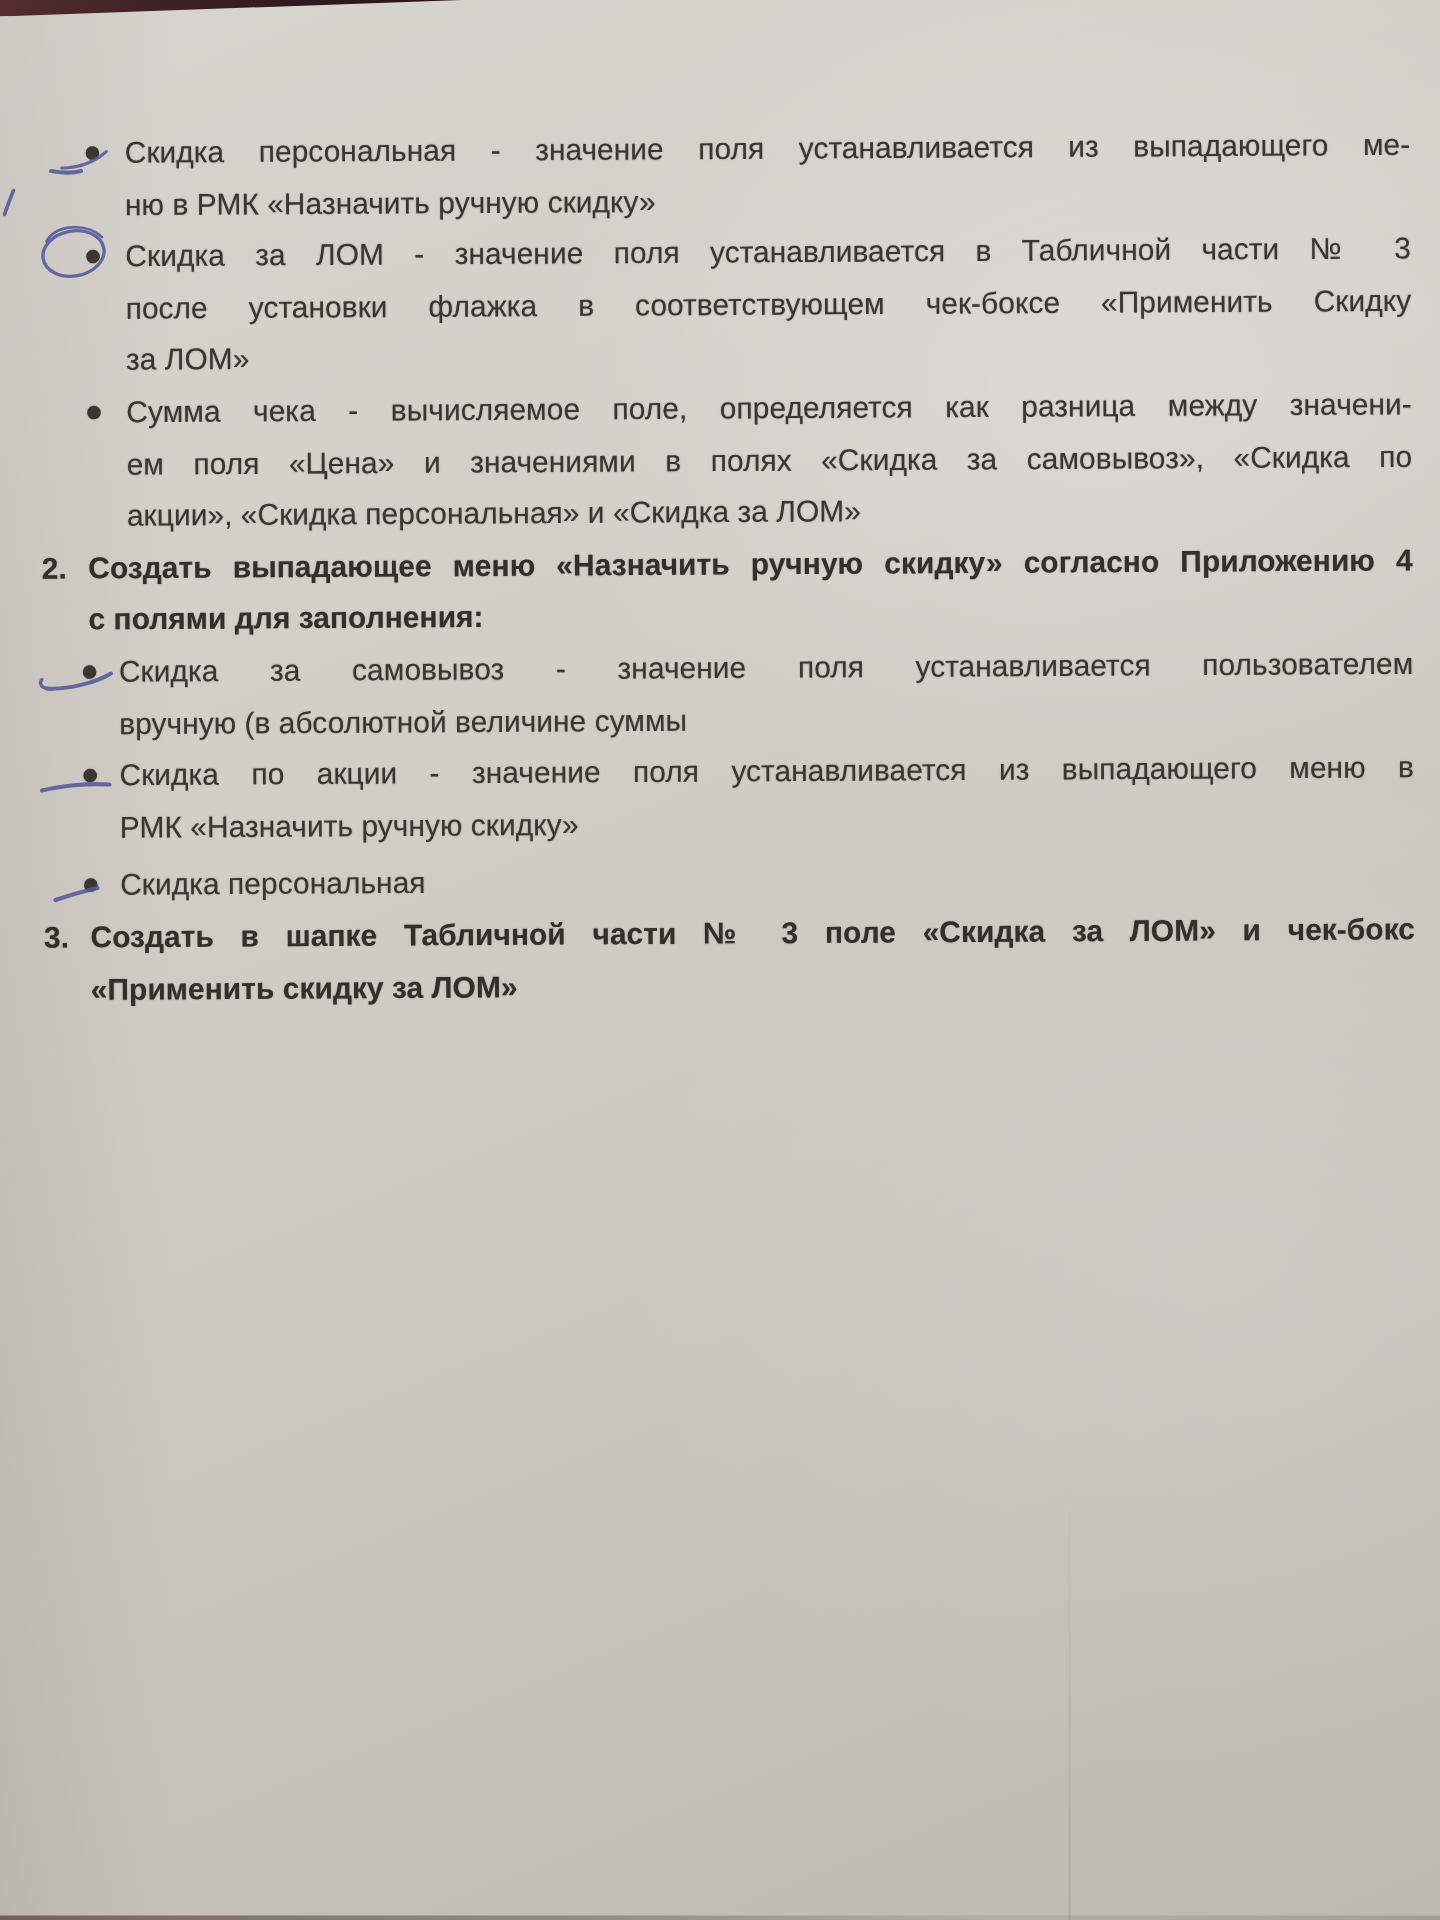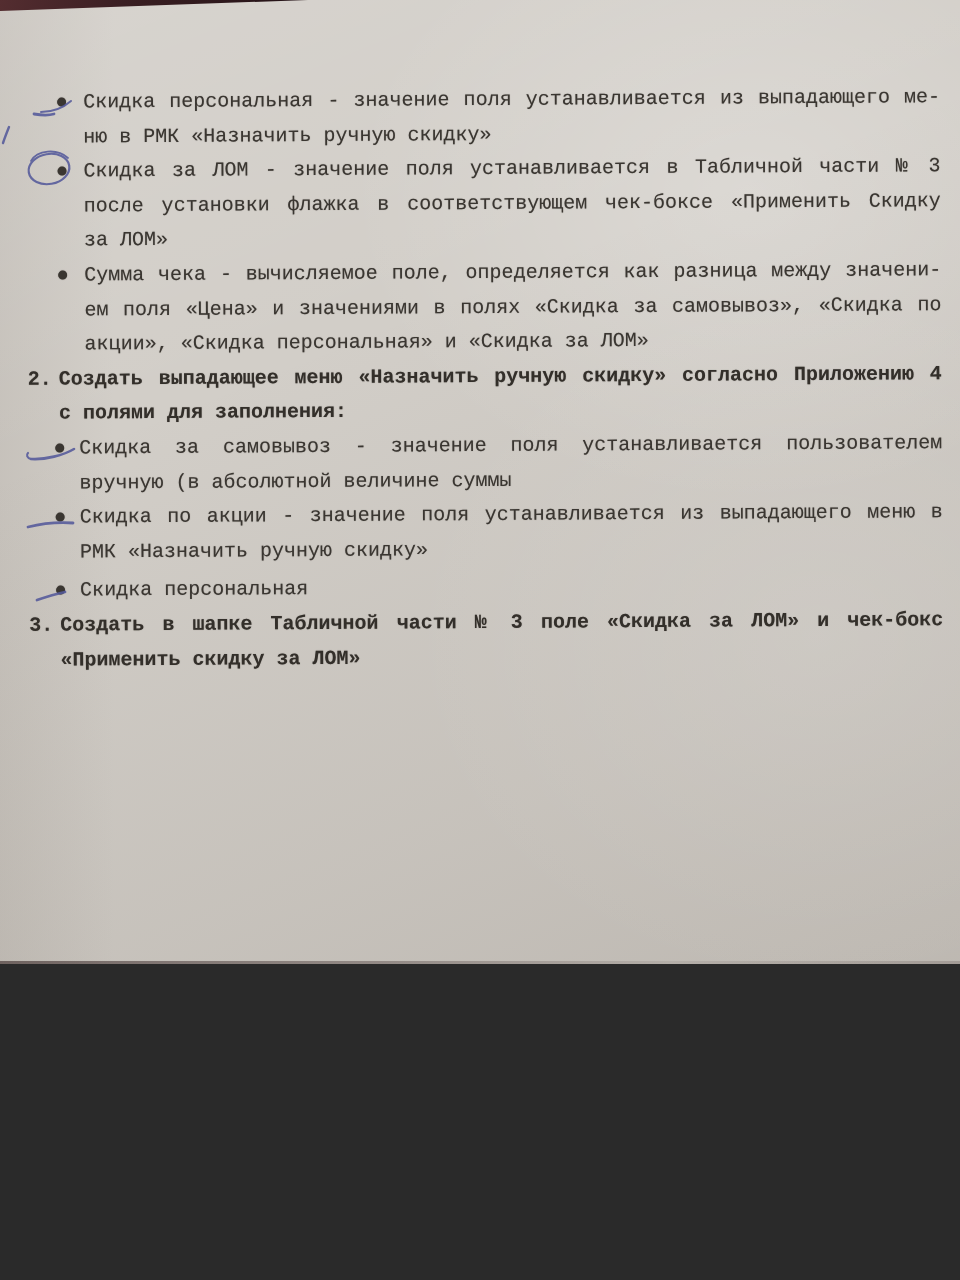--- a/index.html
+++ b/index.html
@@ -1,24 +1,24 @@
 <!DOCTYPE html>
 <html lang="ru"><head>
 <meta charset="utf-8">
 <style>
   html,body{margin:0;padding:0;background:#2a2a2a;}
   .photo{
-    position:relative;width:960px;height:964px;overflow:hidden;
+    position:relative;width:960px;height:1280px;overflow:hidden;
     background-color:#d2cec8;
     background-image:
       radial-gradient(ellipse 620px 480px at 78% 20%, rgba(255,255,255,.22), rgba(255,255,255,0) 65%),
       radial-gradient(ellipse 700px 600px at 85% 66%, rgba(255,255,255,.10), rgba(255,255,255,0) 60%),
       linear-gradient(158deg, rgba(255,255,255,.12) 0%, rgba(255,255,255,0) 35%, rgba(96,86,76,.10) 75%, rgba(96,86,76,.18) 100%),
       linear-gradient(90deg, rgba(96,86,76,.10), rgba(96,86,76,0) 12%);
-    font-family:Liberation Mono, monospace;
+    font-family:Liberation Sans, sans-serif;
   }
   .table-corner{
     position:absolute;top:0;left:0;width:308px;height:11px;
     clip-path:polygon(0 0,100% 0,0 100%);
     background:linear-gradient(105deg,#542d30 0%,#3a1f23 40%,#241317 100%);
   }
   .table-bottom-edge{
     position:absolute;bottom:0;left:0;width:100%;height:3px;
     background:linear-gradient(to right, rgba(46,28,28,.55) 0%, rgba(46,28,28,.32) 40%, rgba(46,28,28,.08) 70%, rgba(46,28,28,.18) 100%);
   }

